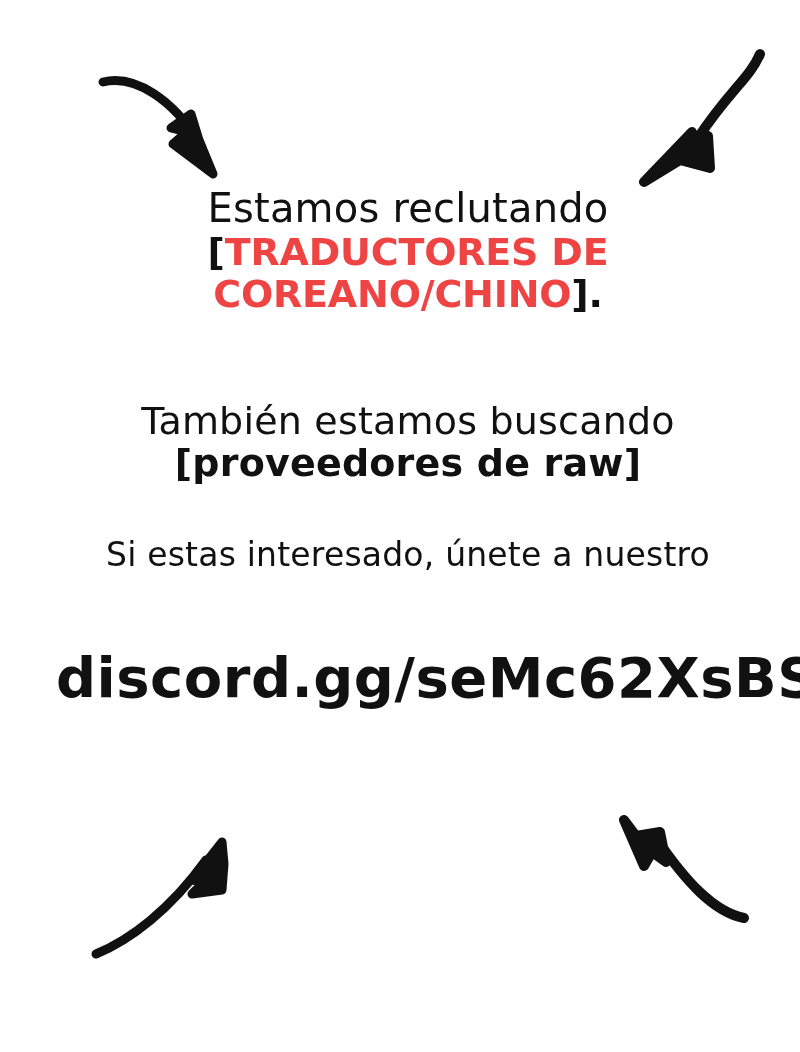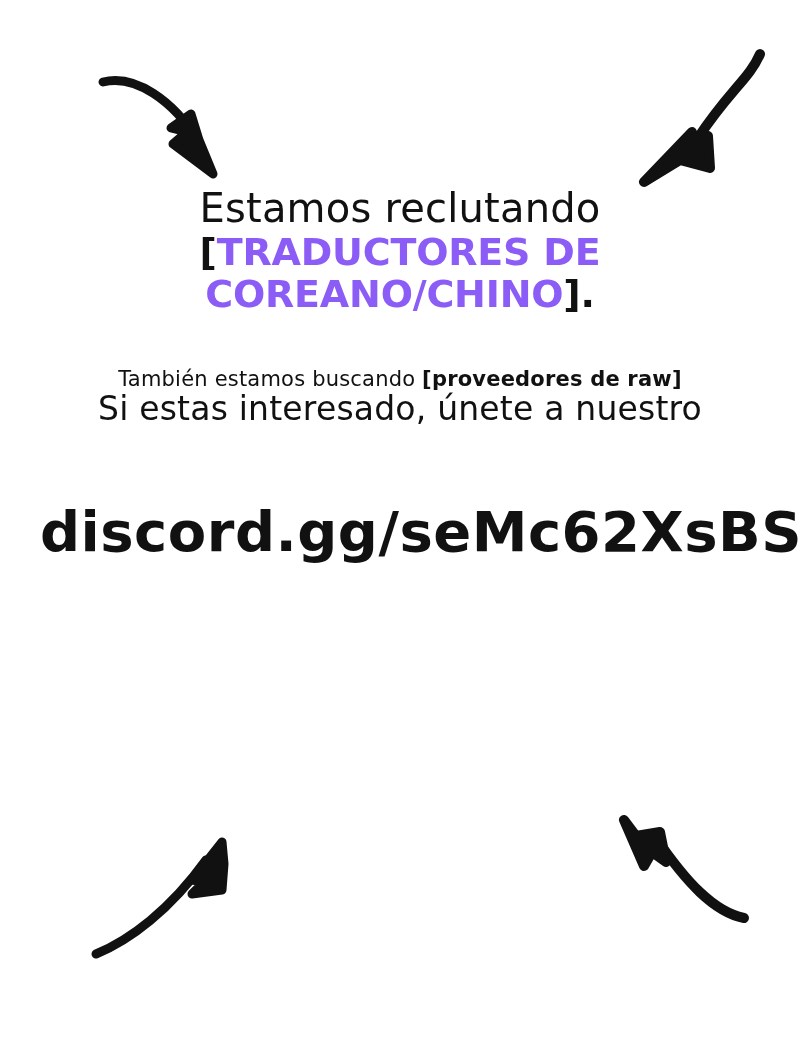--- a/index.html
+++ b/index.html
@@ -28,52 +28,53 @@
     pointer-events: none;
   }
   .arrow-tl { left: 95px;  top: 70px;  width: 160px; height: 140px; }
   .arrow-tr { left: 600px; top: 40px;  width: 170px; height: 170px; }
   .arrow-bl { left: 80px;  top: 820px; width: 180px; height: 160px; }
   .arrow-br { left: 590px; top: 810px; width: 170px; height: 130px; }
 
   
   .content {
     position: absolute;
-    left: 0;
+    left: 16px;
     right: 0;
     top: 186px;
     text-align: center;
     padding: 0 40px;
     box-sizing: border-box;
   }
 
   .line {
     line-height: 1.12;
     letter-spacing: 0.2px;
   }
 
   .block-1 { font-size: 40px; }
   .block-1 .l1 { font-weight: 400; }
   .block-1 .l2 {
     font-weight: 700;
     font-size: 38px;
     letter-spacing: -0.2px;
   }
-  .red { color: #8b5cf6; }
+  .red { color: #ef4444; }
   .bracket { color: #111111; font-weight: 700; }
   .block-1 .l3 { font-weight: 400; margin-top: 2px; }
 
   .block-2 {
-    margin-top: 52px;
-    font-size: 21px;
+    margin-top: 84px;
+    font-size: 38px;
     line-height: 1.3;
   }
   .block-2 b { font-weight: 700; }
 
   .block-3 {
+    margin-top: 52px;
     font-size: 33px;
     line-height: 1.25;
   }
   .block-3 b { font-weight: 700; }
 
   .block-4 {
     margin-top: 71px;
     font-size: 56px;
     font-weight: 700;
     letter-spacing: 0.5px;

